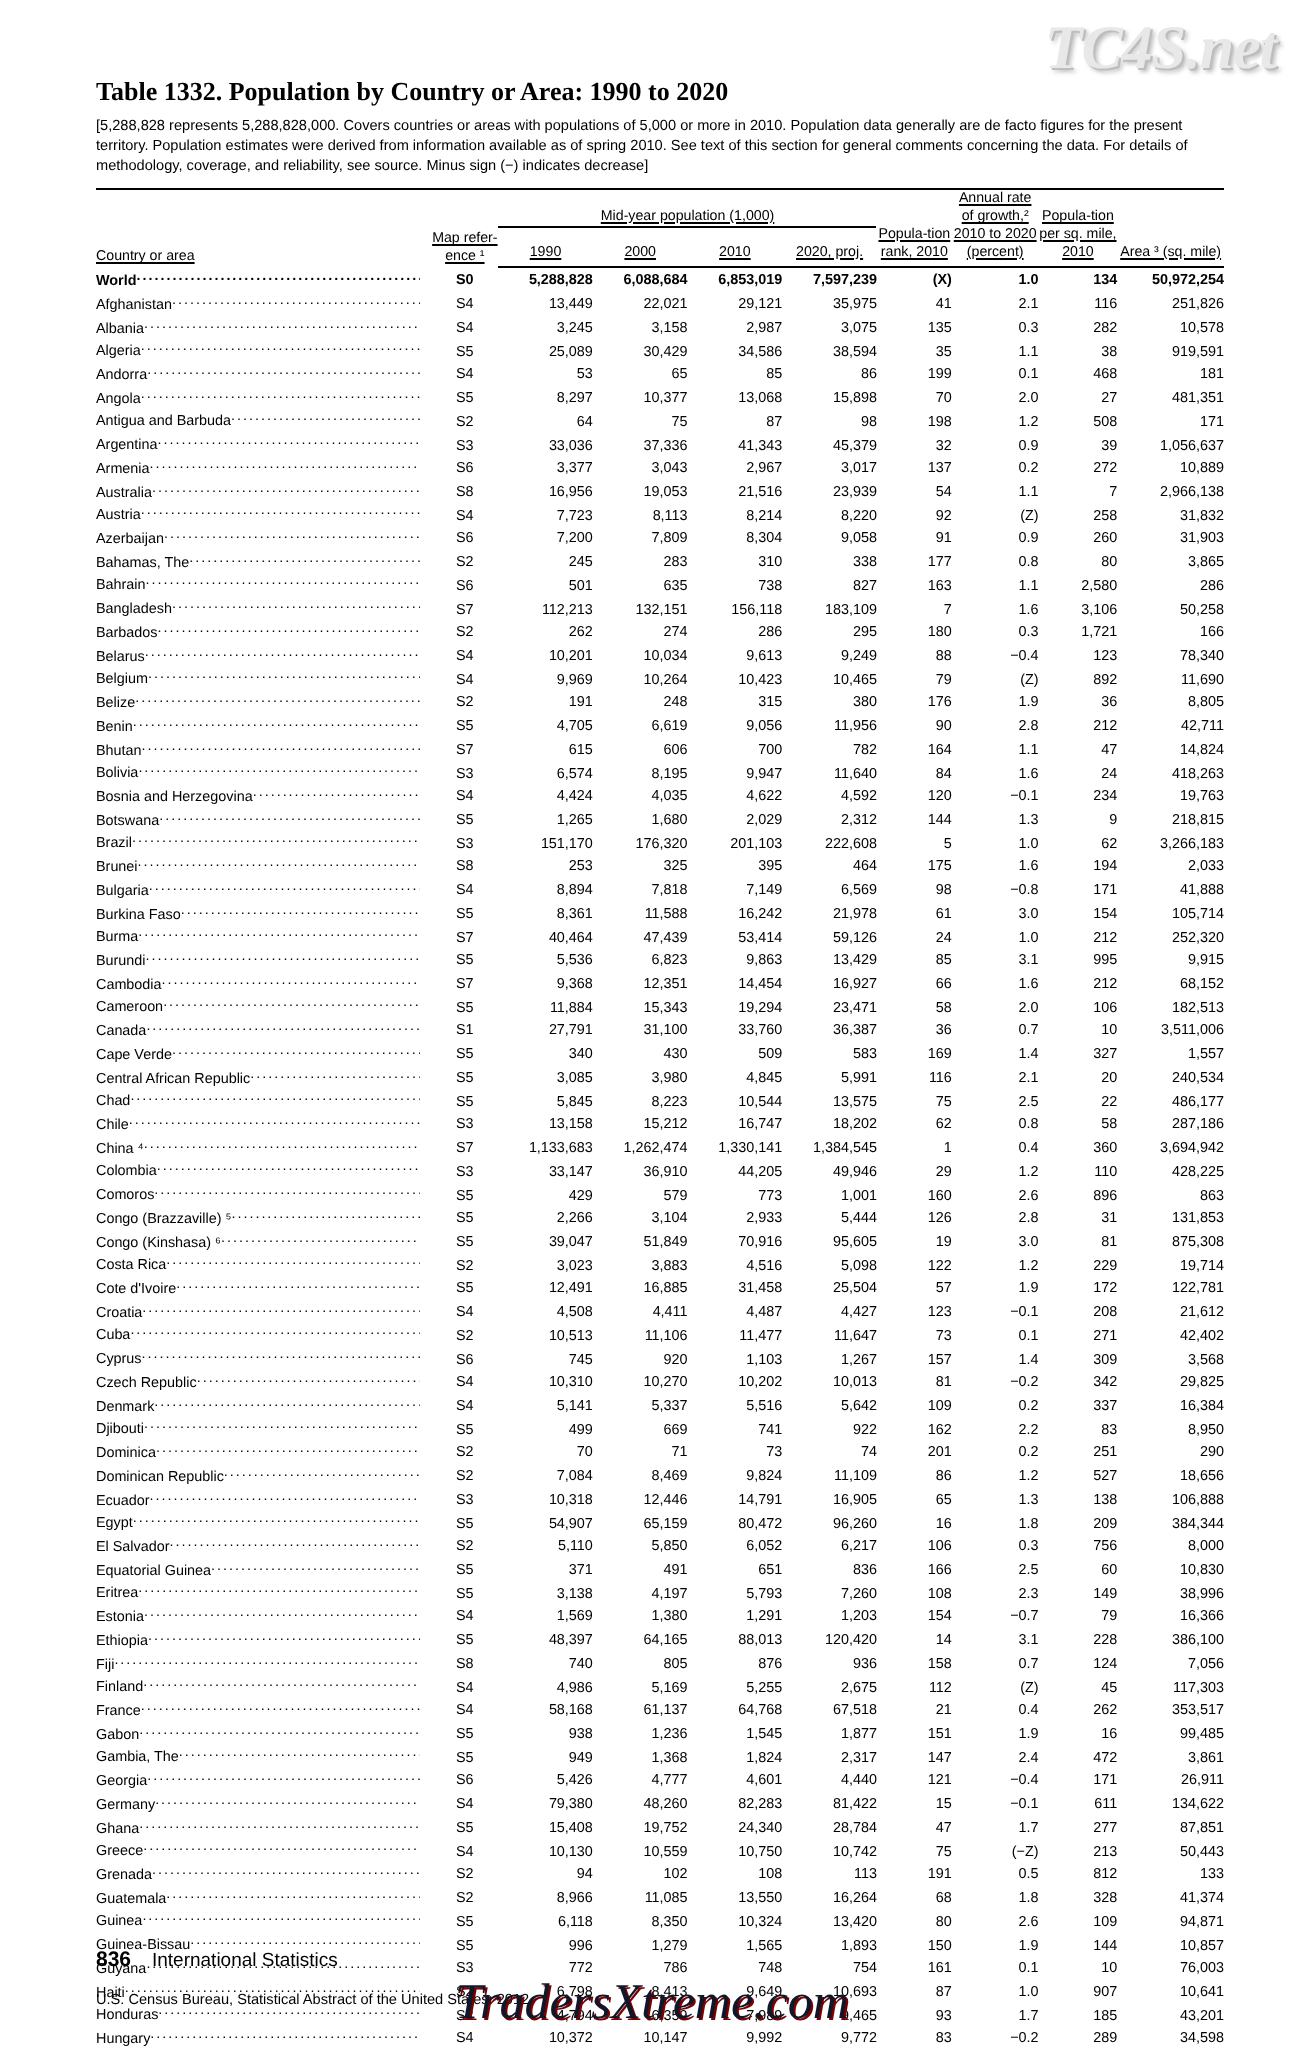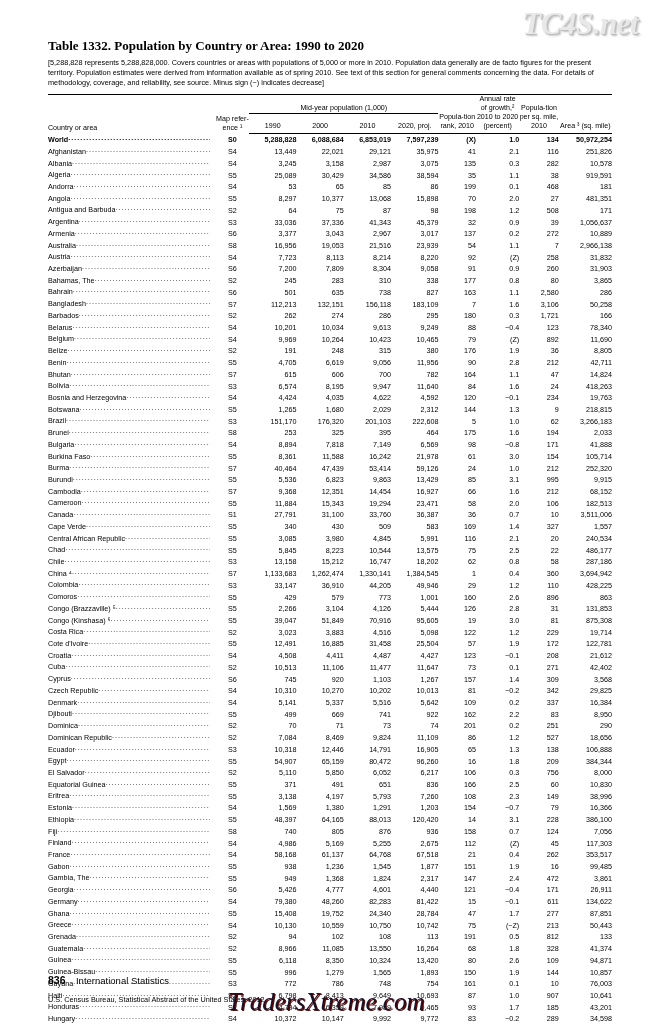--- a/index.html
+++ b/index.html
@@ -94,20 +94,21 @@
   }
   .rule-top { border-top: 1.4px solid #000; }
   .rule-bot { border-bottom: 1.4px solid #000; }
 
   thead th {
     font-weight: normal;
     font-size: 7.1px;
     text-align: center;
     line-height: 1.25;
     padding: 1px 2px;
+    text-decoration: underline;
   }
   th.lbl-country {
     text-align: left;
     vertical-align: bottom;
     padding-left: 2px;
   }
   .span-head {
     border-bottom: 0.7px solid #000;
     padding-bottom: 1px;
   }
@@ -674,21 +675,21 @@
             <td class="num">160</td>
             <td class="num">2.6</td>
             <td class="num">896</td>
             <td class="num">863</td>
           </tr>
           <tr>
             <td class="country"><span class="cname">Congo (Brazzaville) ⁵</span><span class="leader" style="max-width: 94px;"> ............................................................</span></td>
             <td class="ctr">S5</td>
             <td class="num">2,266</td>
             <td class="num">3,104</td>
-            <td class="num">4,126</td>
+            <td class="num">2,933</td>
             <td class="num">5,444</td>
             <td class="num">126</td>
             <td class="num">2.8</td>
             <td class="num">31</td>
             <td class="num">131,853</td>
           </tr>
           <tr>
             <td class="country"><span class="cname">Congo (Kinshasa) ⁶</span><span class="leader" style="max-width: 99px;"> ............................................................</span></td>
             <td class="ctr">S5</td>
             <td class="num">39,047</td>

